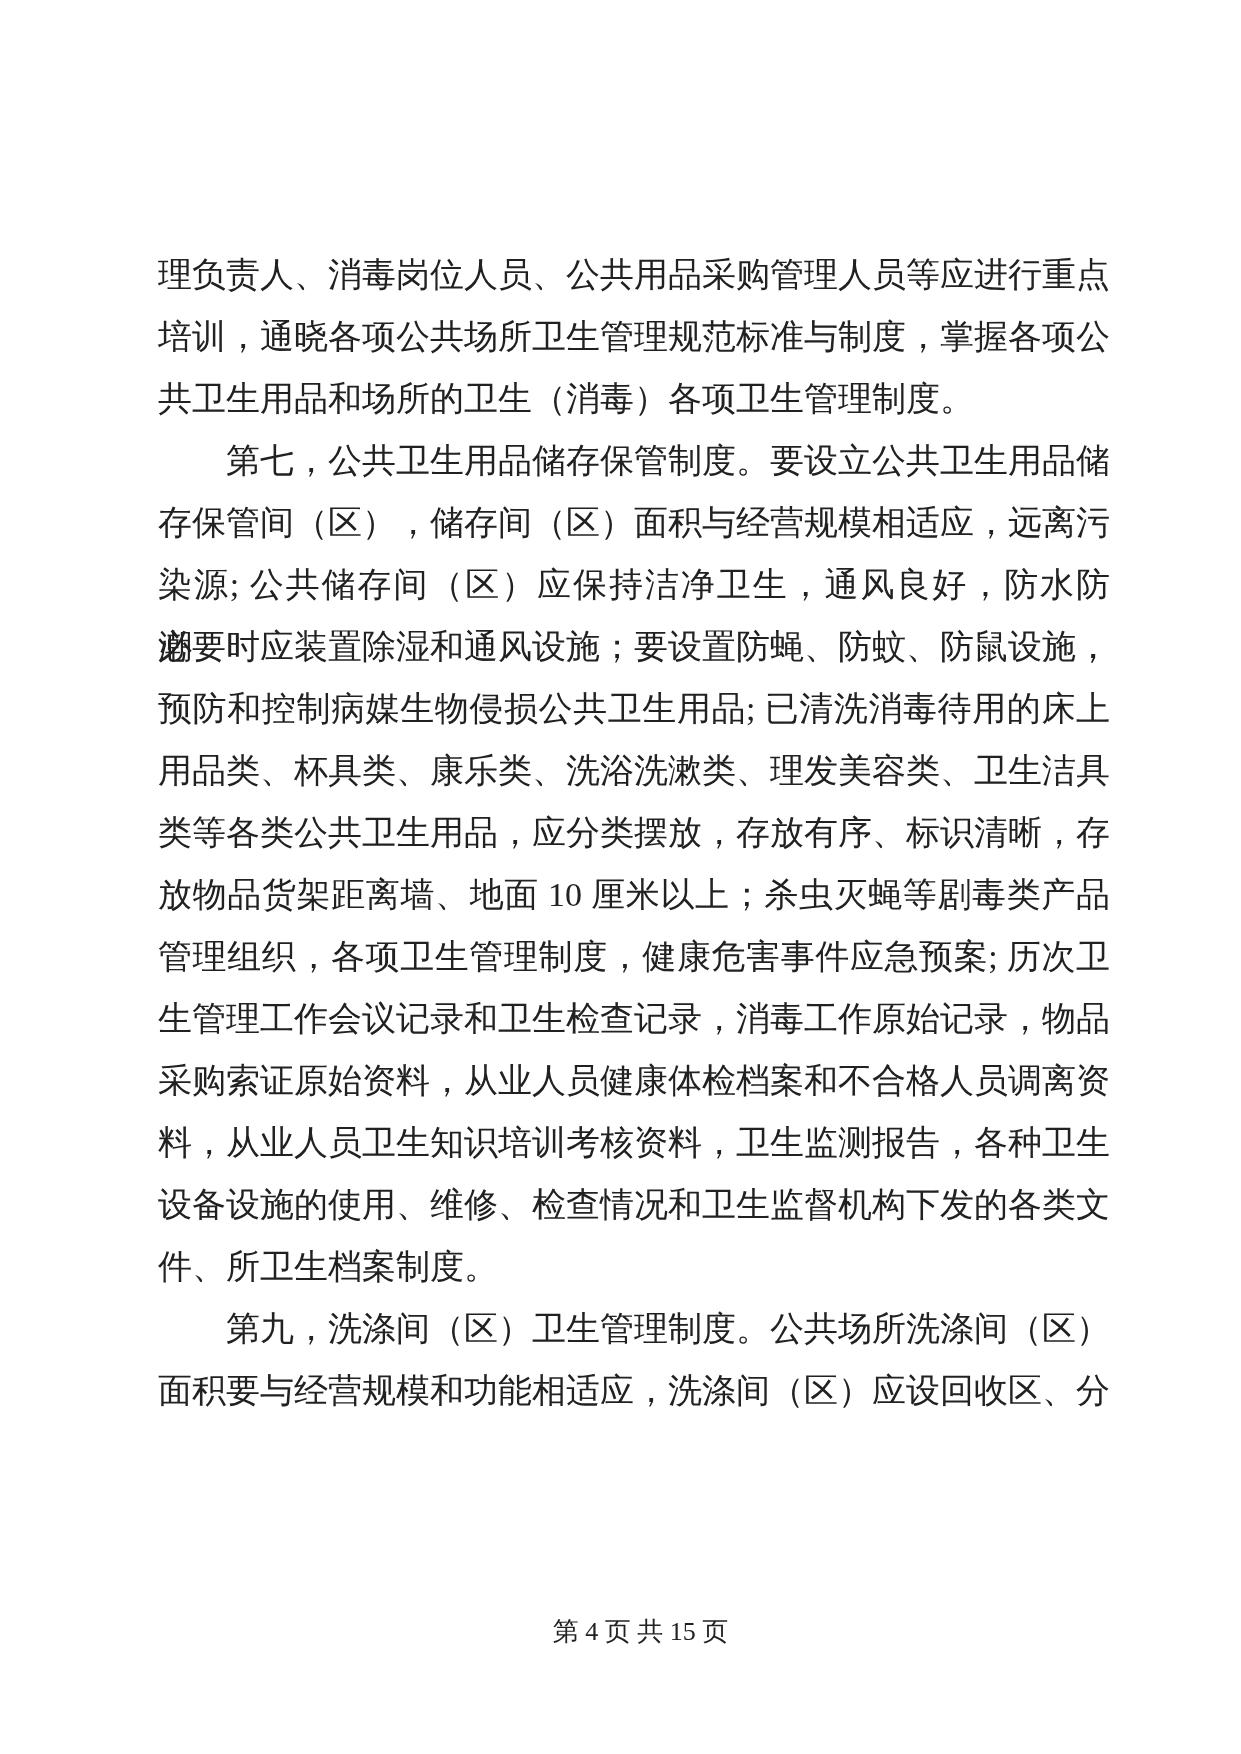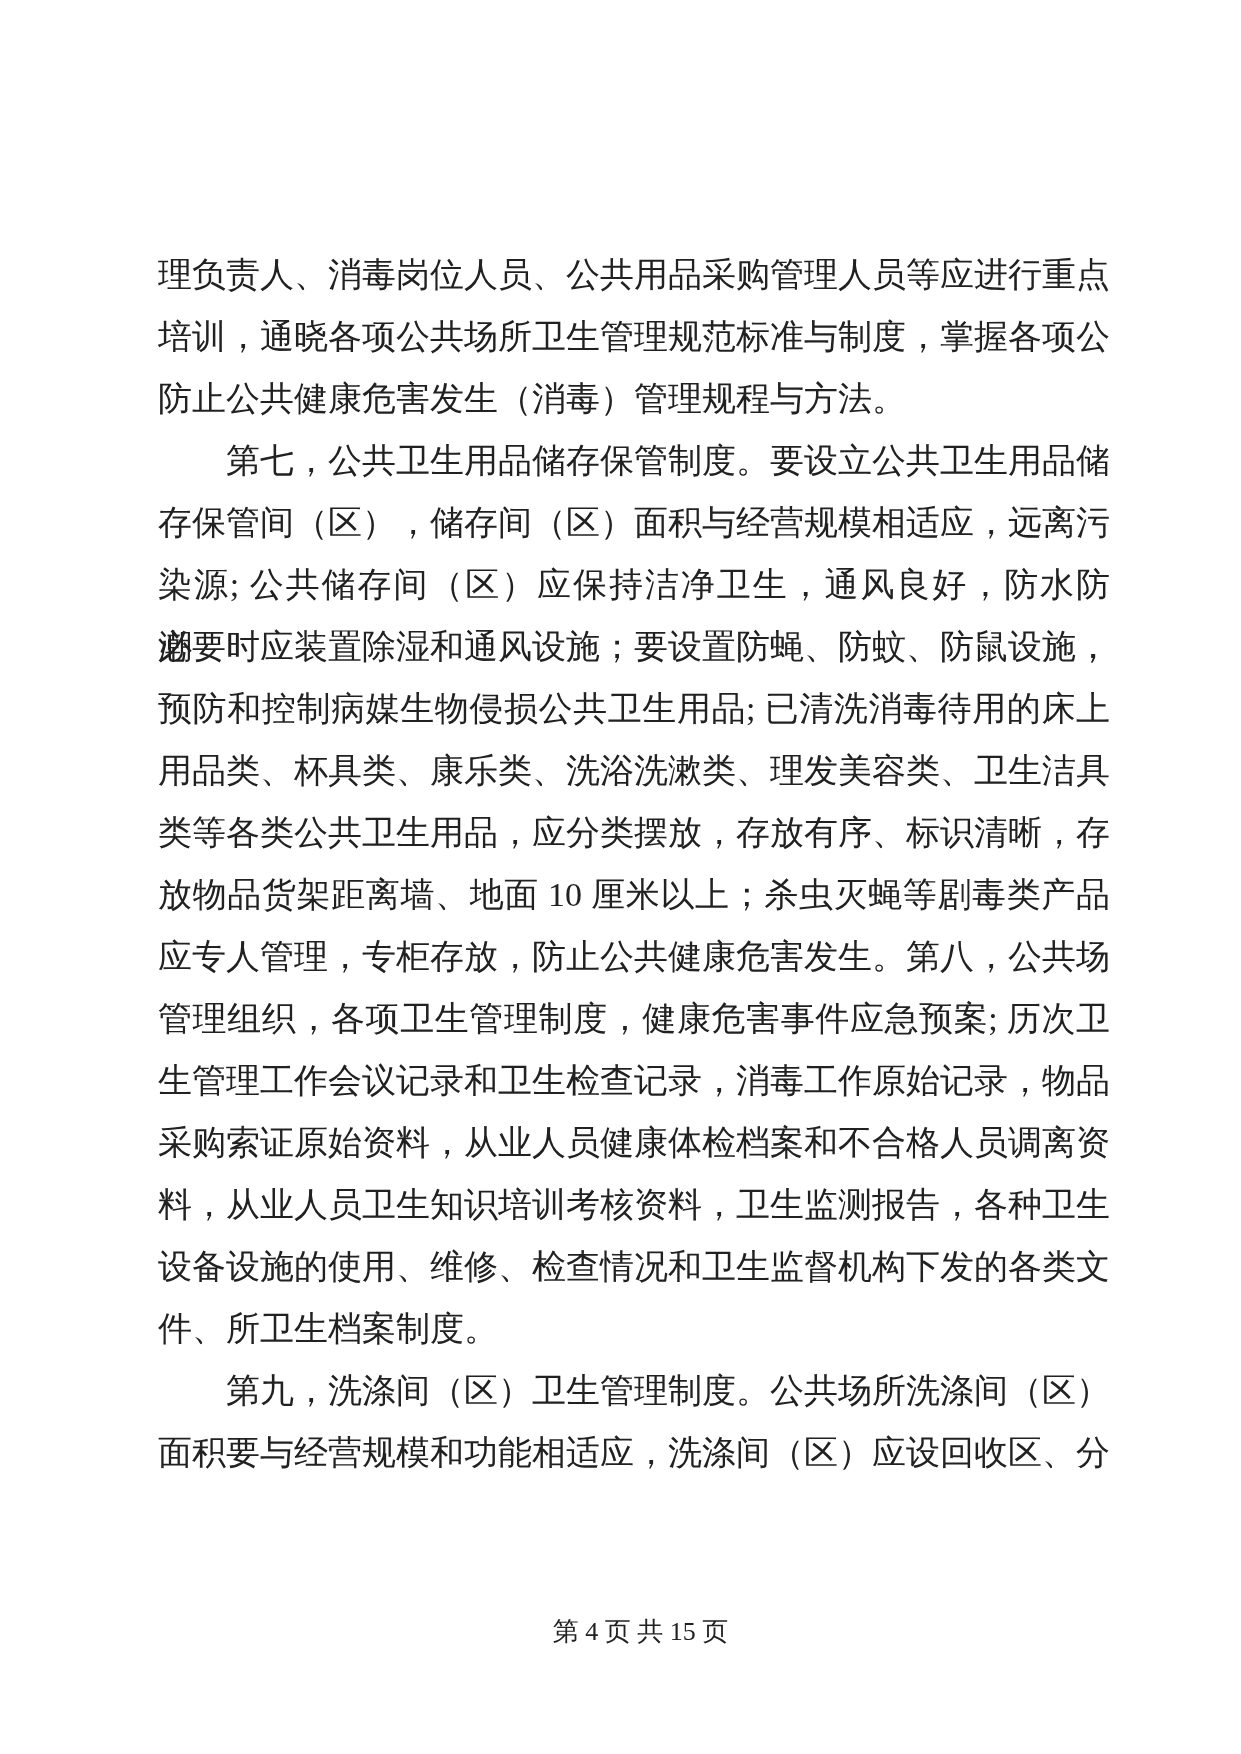--- a/index.html
+++ b/index.html
@@ -46,30 +46,29 @@
     color: #212121;
     margin-left: 20px;
   }
 </style>
 </head>
 <body>
 
 <div class="doc-body">
     <div class="text-line">理负责人、消毒岗位人员、公共用品采购管理人员等应进行重点</div>
     <div class="text-line">培训，通晓各项公共场所卫生管理规范标准与制度，掌握各项公</div>
-    <div class="text-line para-end">防止公共健康危害发生（消毒）管理规程与方法。</div>
+    <div class="text-line para-end">共卫生用品和场所的卫生（消毒）各项卫生管理制度。</div>
     <div class="text-line indent">第七，公共卫生用品储存保管制度。要设立公共卫生用品储</div>
     <div class="text-line">存保管间（区），储存间（区）面积与经营规模相适应，远离污</div>
     <div class="text-line">染源; 公共储存间（区）应保持洁净卫生，通风良好，防水防潮，</div>
     <div class="text-line">必要时应装置除湿和通风设施；要设置防蝇、防蚊、防鼠设施，</div>
     <div class="text-line">预防和控制病媒生物侵损公共卫生用品; 已清洗消毒待用的床上</div>
     <div class="text-line">用品类、杯具类、康乐类、洗浴洗漱类、理发美容类、卫生洁具</div>
     <div class="text-line">类等各类公共卫生用品，应分类摆放，存放有序、标识清晰，存</div>
     <div class="text-line">放物品货架距离墙、地面 10 厘米以上；杀虫灭蝇等剧毒类产品</div>
-    <div class="text-line">应专人管理，专柜存放，防止公共健康危害发生。第八，公共场</div>
     <div class="text-line">管理组织，各项卫生管理制度，健康危害事件应急预案; 历次卫</div>
     <div class="text-line">生管理工作会议记录和卫生检查记录，消毒工作原始记录，物品</div>
     <div class="text-line">采购索证原始资料，从业人员健康体检档案和不合格人员调离资</div>
     <div class="text-line">料，从业人员卫生知识培训考核资料，卫生监测报告，各种卫生</div>
     <div class="text-line">设备设施的使用、维修、检查情况和卫生监督机构下发的各类文</div>
     <div class="text-line para-end">件、所卫生档案制度。</div>
     <div class="text-line indent">第九，洗涤间（区）卫生管理制度。公共场所洗涤间（区）</div>
     <div class="text-line">面积要与经营规模和功能相适应，洗涤间（区）应设回收区、分</div>
   </div>
 

